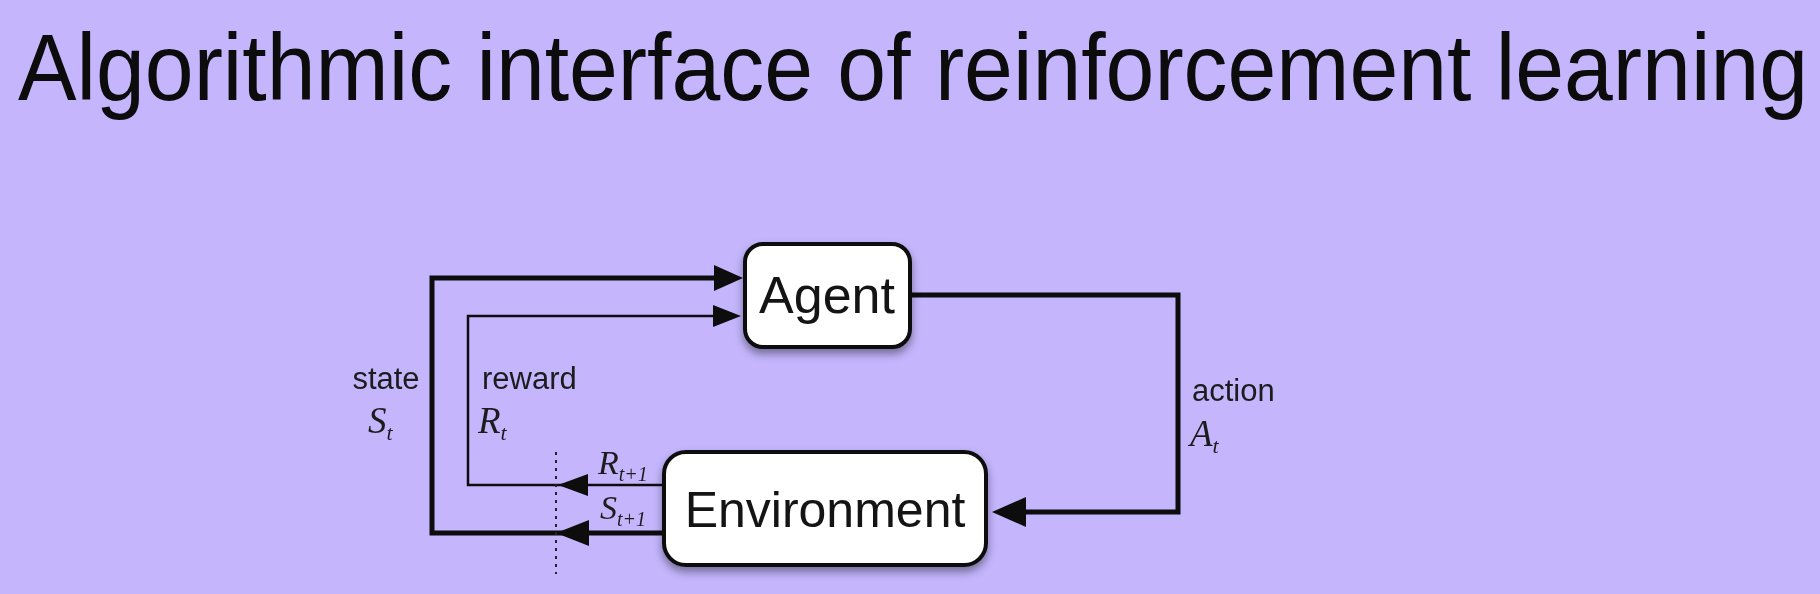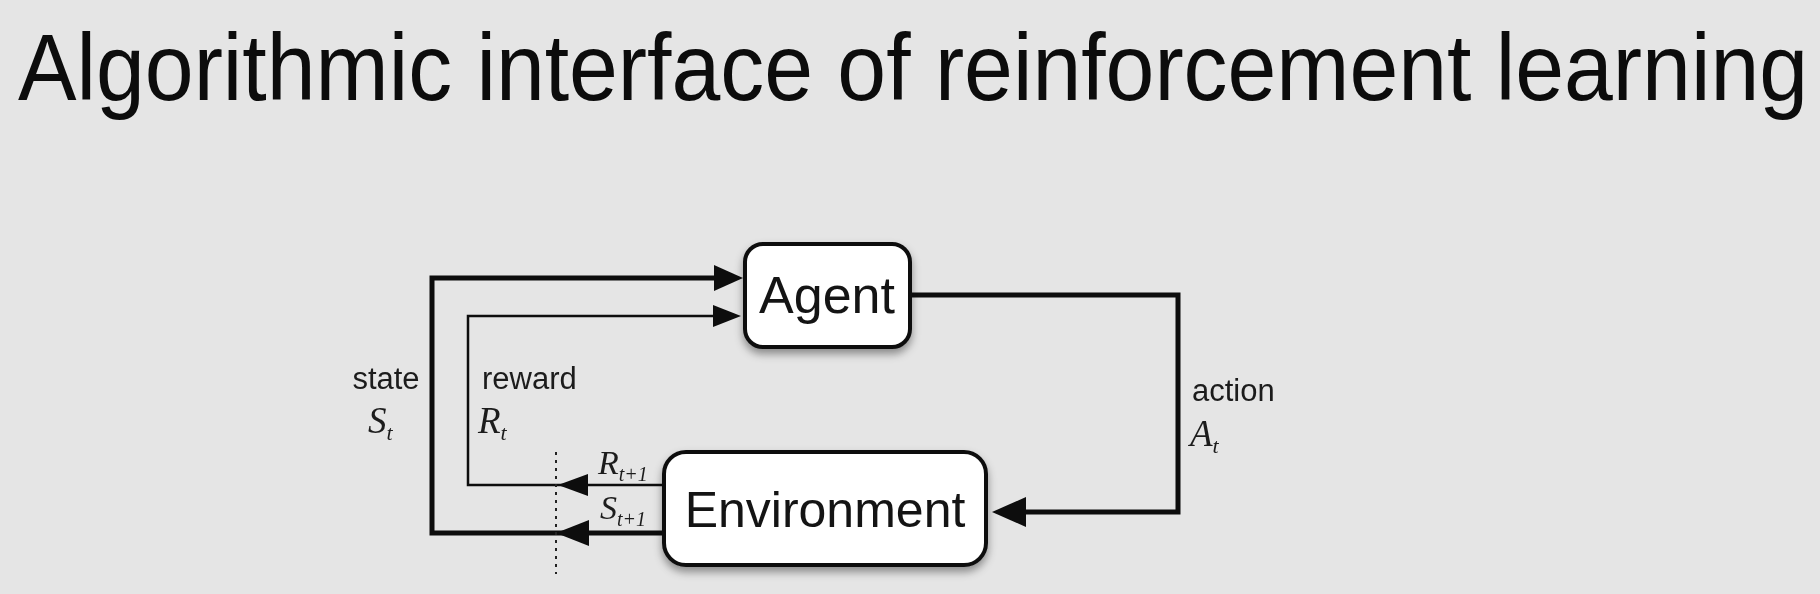--- a/index.html
+++ b/index.html
@@ -4,21 +4,21 @@
 <style>
   html, body {
     margin: 0;
     padding: 0;
     background: #ffffff;
   }
   .slide {
     position: relative;
     width: 1820px;
     height: 594px;
-    background: #e5e5e5;
+    background: #c4b5fd;
     overflow: hidden;
   }
   svg { display: block; }
   .title-text {
     font-family: "Liberation Sans", sans-serif;
     font-weight: 400;
     fill: #0c0c0c;
   }
   .box-label {
     font-family: "Liberation Sans", sans-serif;

